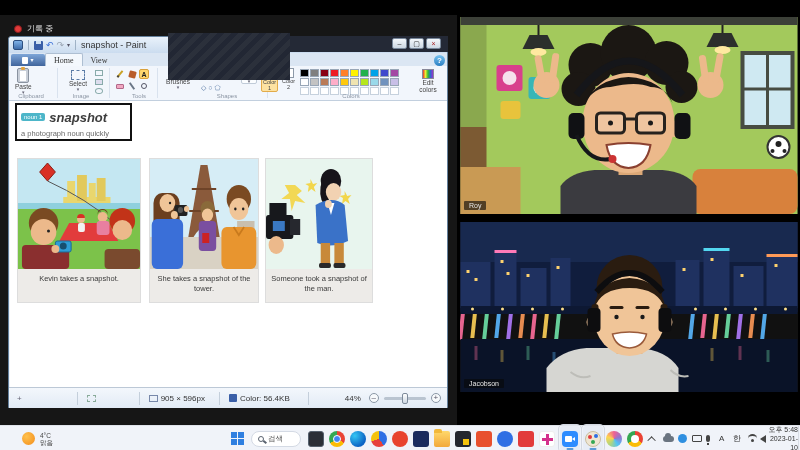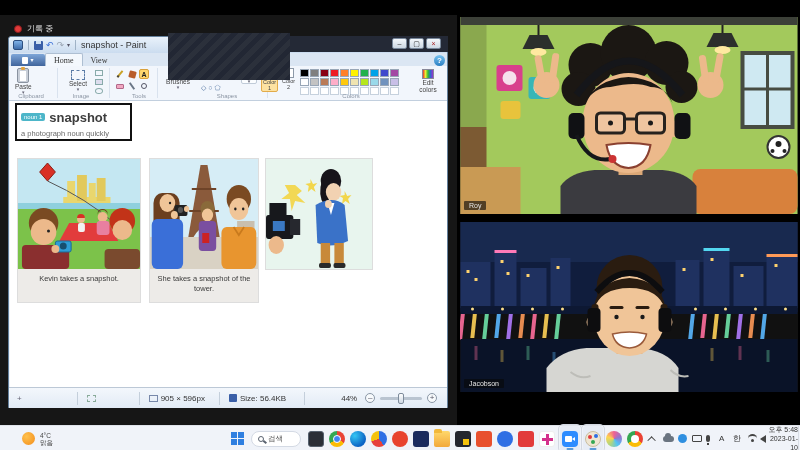--- a/index.html
+++ b/index.html
@@ -71,21 +71,21 @@
   .overlay-hatch{left:168px;top:33px;width:122px;height:47px;background:repeating-linear-gradient(135deg,#2b303b 0 5px,#222734 5px 10px);z-index:30;}
   .overlay-strip{left:290px;top:36px;width:158px;height:16px;background:#242936;z-index:30;}
   .win-controls{left:392px;top:38px;display:flex;gap:2px;z-index:40;}
   .win-btn{width:15px;height:11px;background:linear-gradient(#f4f8fb,#cdd8e4);border:1px solid #78879a;border-radius:2px;font-size:7px;line-height:9px;text-align:center;color:#333;}
   .win-btn.close{color:#a22;}
 
   
   .pw-canvas{left:1px;top:64px;width:437px;height:286px;background:#fff;}
   .word-card{left:5px;top:2px;width:117px;height:38px;border:2px solid #111;background:#fff;padding:3px 4px;}
   .pos-badge{display:inline-block;background:#4db6c9;color:#fff;font-size:6px;padding:1px 3px;border-radius:2px;vertical-align:3px;}
-  .word{display:inline-block;font-size:13px;font-weight:bold;color:#3d3d3d;margin-left:4px;}
+  .word{display:inline-block;font-size:13px;font-weight:bold;color:#3d3d3d;margin-left:4px;font-style:italic;}
   .definition{font-size:7.5px;color:#6a6a6a;margin-top:3px;}
 
   .ex-card{top:57px;background:#fff;border:1px solid #ddd;}
   .ex-img{width:100%;background:#fff;display:block;}
   .ex-cap{background:#edebe8;font-size:7.5px;color:#3b3b3b;text-align:center;line-height:10px;padding:5px 4px;height:33px;}
 
   
   .pw-status{left:0;top:350px;width:438px;height:21px;background:linear-gradient(#f3f7fc,#e2ebf5);border-top:1px solid #bcc8d6;display:flex;align-items:center;font-size:8px;color:#333;}
   .st-sep{width:1px;height:13px;background:#c4cfdb;margin:0 6px;}
   .st-icon{font-size:8px;color:#667;margin:0 3px;}
@@ -362,33 +362,34 @@
             <path d="M66,20 Q60,36 68,46 L74,40 Z" fill="#17141a"></path>
           <circle cx="79" cy="33" r="9" fill="#f2d2b2"></circle>
           <path d="M58,46 Q78,36 92,46 L96,82 Q76,90 60,84 Z" fill="#3a72c8"></path>
           <polygon points="72,44 80,44 76,56" fill="#fff"></polygon>
           <circle cx="73" cy="45" r="4" fill="#f2d2b2"></circle>
           <rect x="64" y="84" width="11" height="22" fill="#c8893a"></rect>
             <rect x="80" y="84" width="11" height="22" fill="#c8893a"></rect>
           <rect x="62" y="104" width="14" height="5" rx="2" fill="#2a2a2a"></rect>
             <rect x="79" y="104" width="14" height="5" rx="2" fill="#2a2a2a"></rect>
         </svg>
+        <div class="ex-cap">Someone took a snapshot of the man.</div>
       </div>
     </div>
 
     <div class="abs pw-status">
       <span class="st-icon" style="margin-left:8px;">+</span>
       <span class="st-sep" style="margin-left:52px;"></span>
       <span class="sel-icon"></span>
       <span class="st-sep" style="margin-left:40px;"></span>
       <span class="sel-icon" style="border-style:solid;border-color:#78a;"></span>
       <span>905 × 596px</span>
       <span class="st-sep" style="margin-left:14px;"></span>
       <span class="disk-icon"></span>
-      <span>Size: 56.4KB</span>
+      <span>Color: 56.4KB</span>
       <span class="st-sep" style="margin-left:18px;"></span>
       <span style="margin-left:30px;">44%</span>
       <span class="zoom-circle" style="margin-left:8px;">–</span>
       <span class="zoom-track">
           <span class="zoom-thumb"></span>
         </span>
       <span class="zoom-circle">+</span>
     </div>
   </div>
 

